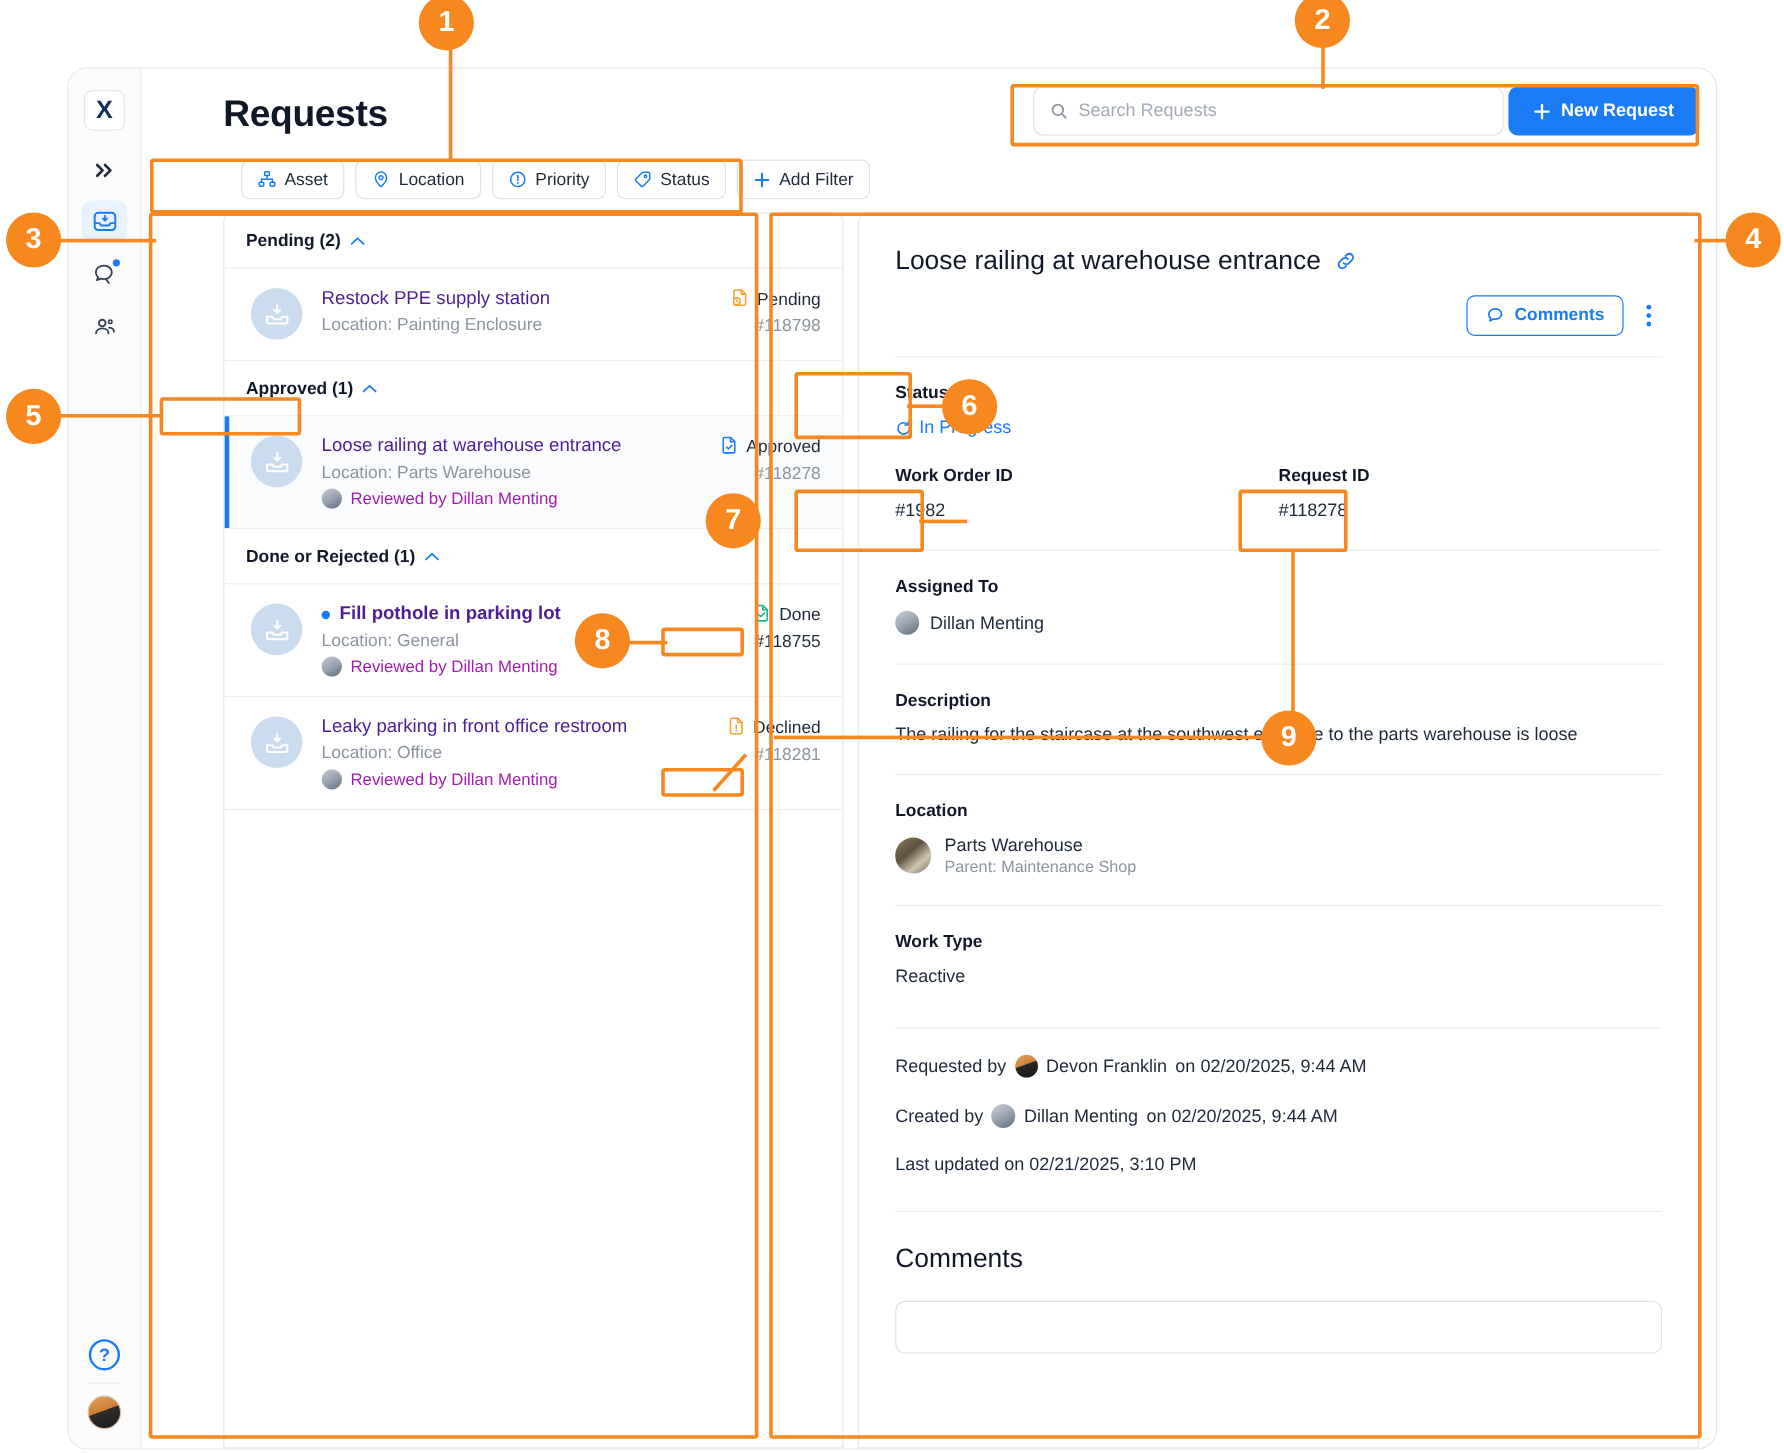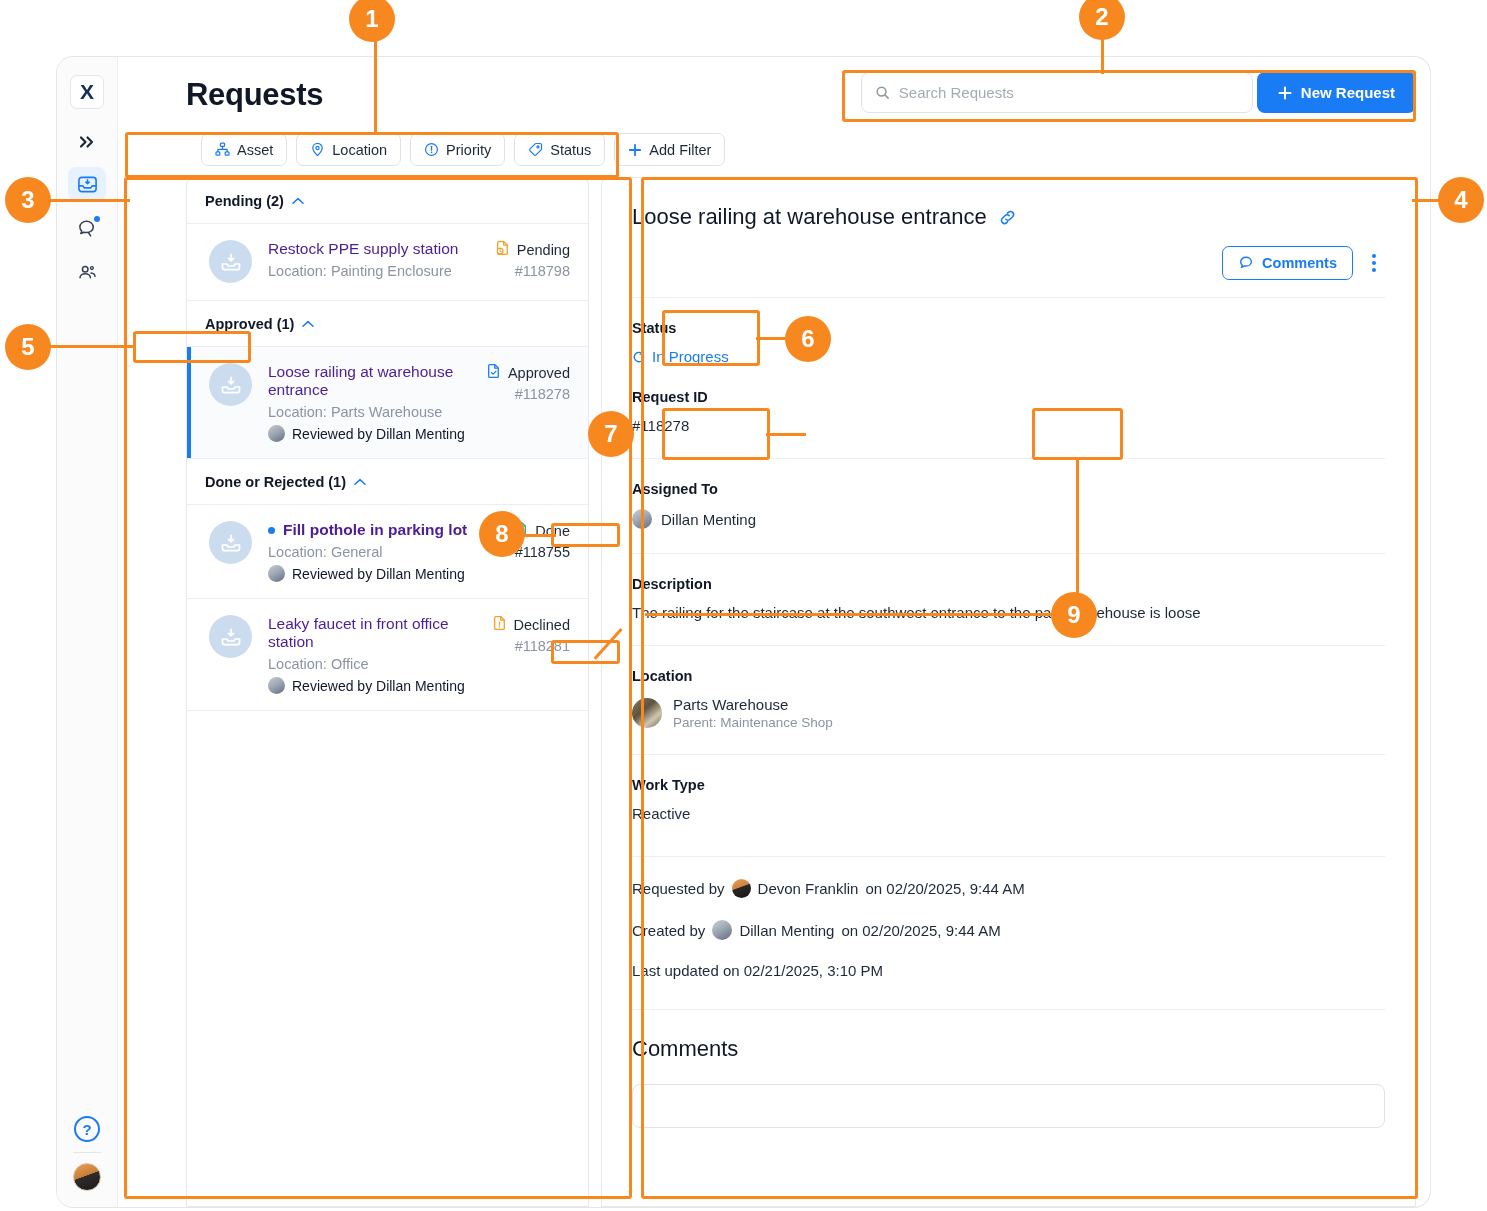--- a/index.html
+++ b/index.html
@@ -122,21 +122,21 @@
   }
   .filter-chip .ic { color: #1a7cf5; display: flex; }
 
   
   .panes {
     position: absolute; left: 68px; top: 120px;
     right: 14px; bottom: 0;
     display: flex; gap: 12px;
   }
   .list-pane {
-    width: 403px;
+    width: 517px;
     border: 1px solid #e6e8eb; border-top-left-radius: 8px; border-top-right-radius: 8px;
     background: #fff; overflow: hidden;
   }
   .detail-pane {
     flex: 1;
     border: 1px solid #e6e8eb; border-top-left-radius: 8px; border-top-right-radius: 8px;
     background: #fff; overflow: hidden; position: relative;
   }
 
   
@@ -169,22 +169,22 @@
   }
   .req-body { flex: 1; min-width: 0; }
   .req-title {
     font-size: 15.5px; color: #4c1d95; margin-bottom: 5px;
     display: flex; align-items: center; gap: 8px;
   }
   .req-title.bold { font-weight: bold; }
   .unread-dot { width: 7px; height: 7px; border-radius: 50%; background: #1a7cf5; flex:none; }
   .req-loc { font-size: 14.5px; color: #8c94a1; margin-bottom: 5px; }
   .req-rev {
-    font-size: 14px; color: #0f172a;
-    display: flex; align-items: center; gap: 7px;
+    font-size: 14px; color: #a21caf;
+    display: flex; gap: 7px;
   }
   .mini-av {
     width: 17px; height: 17px; border-radius: 50%;
     background: linear-gradient(150deg,#c9ccd2 0%,#9aa3b0 50%,#5f6b7d 100%);
     flex: none;
   }
   .req-right { text-align: right; flex: none; padding-left: 12px; }
   .status-badge {
     display: flex; align-items: center; justify-content: flex-end; gap: 6px;
     font-size: 14.5px; color: #1d2939; margin-bottom: 4px;
@@ -492,21 +492,21 @@
           <div class="req-row">
             <div class="req-thumb">
               <svg width="22" height="22" viewBox="0 0 22 22" fill="none">
                 <path d="M2.5 13h4.4l1.3 2h5.6l1.3-2h4.4" stroke="#fff" stroke-width="1.7" stroke-linejoin="round" stroke-linecap="round"></path>
                 <path d="M2.5 13v4a1.6 1.6 0 001.6 1.6h13.8A1.6 1.6 0 0019.5 17v-4" stroke="#fff" stroke-width="1.7" stroke-linejoin="round"></path>
                 <path d="M11 3.4v6.4M11 9.8L8.6 7.4M11 9.8l2.4-2.4" stroke="#fff" stroke-width="1.7" stroke-linecap="round" stroke-linejoin="round"></path>
               </svg>
             </div>
             <div class="req-body">
               <div class="req-title">
-                <span>Leaky faucet in front office station</span>
+                <span>Leaky parking in front office restroom</span>
               </div>
               <div class="req-loc">Location: Office</div>
               <div class="req-rev">
                 <span class="mini-av"></span>
                 <span>Reviewed by Dillan Menting</span>
               </div>
             </div>
             <div class="req-right">
               <div class="status-badge">
                 <span><svg width="16" height="16" viewBox="0 0 15 16" fill="none">
@@ -555,20 +555,24 @@
               <svg width="14" height="14" viewBox="0 0 16 16" fill="none">
                 <path d="M13.4 8a5.4 5.4 0 11-1.6-3.8" stroke="#1a7cf5" stroke-width="1.5" stroke-linecap="round"></path>
                 <path d="M12.3 1.6v3.1H9.2" stroke="#1a7cf5" stroke-width="1.5" stroke-linecap="round" stroke-linejoin="round"></path>
               </svg>
               <span>In Progress</span>
             </div>
           </div>
 
           <div class="row2">
             <div class="col">
+              <div class="fld-label">Work Order ID</div>
+              <div class="fld-val">#1982</div>
+            </div>
+            <div class="col">
               <div class="fld-label">Request ID</div>
               <div class="fld-val">#118278</div>
             </div>
           </div>
 
           <div class="hr"></div>
 
           <div class="fld">
             <div class="fld-label">Assigned To</div>
             <div class="person">

